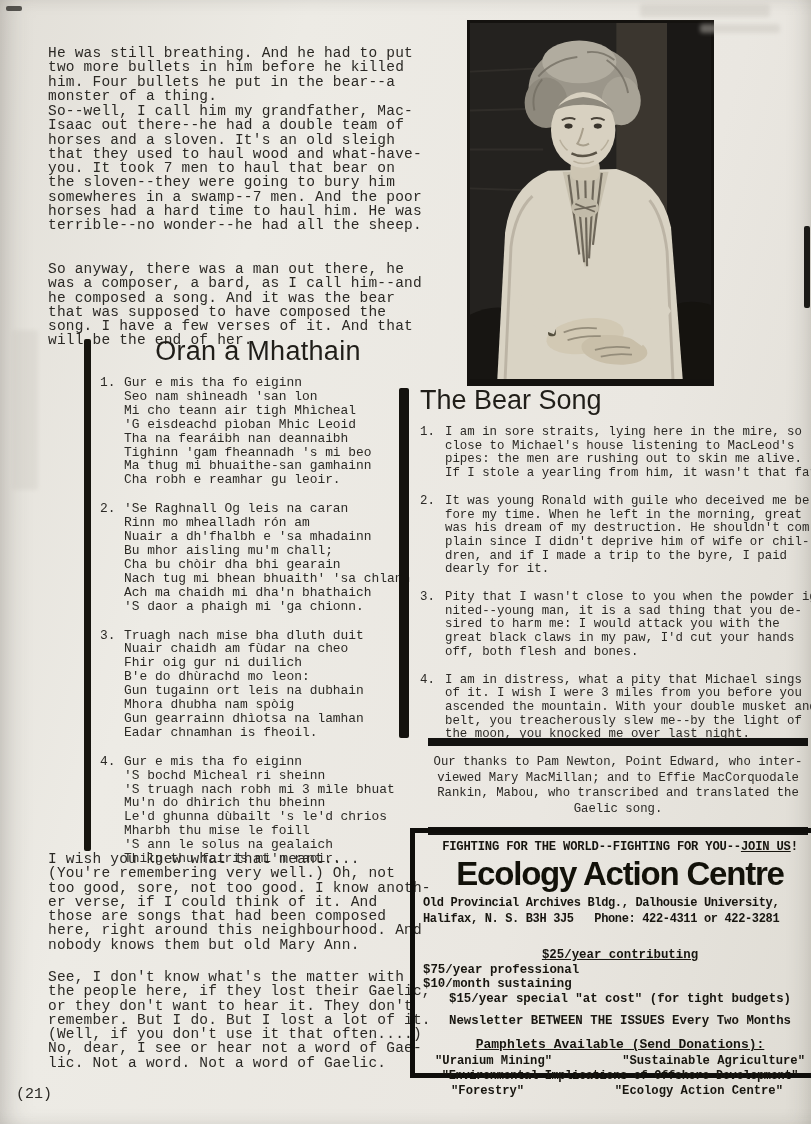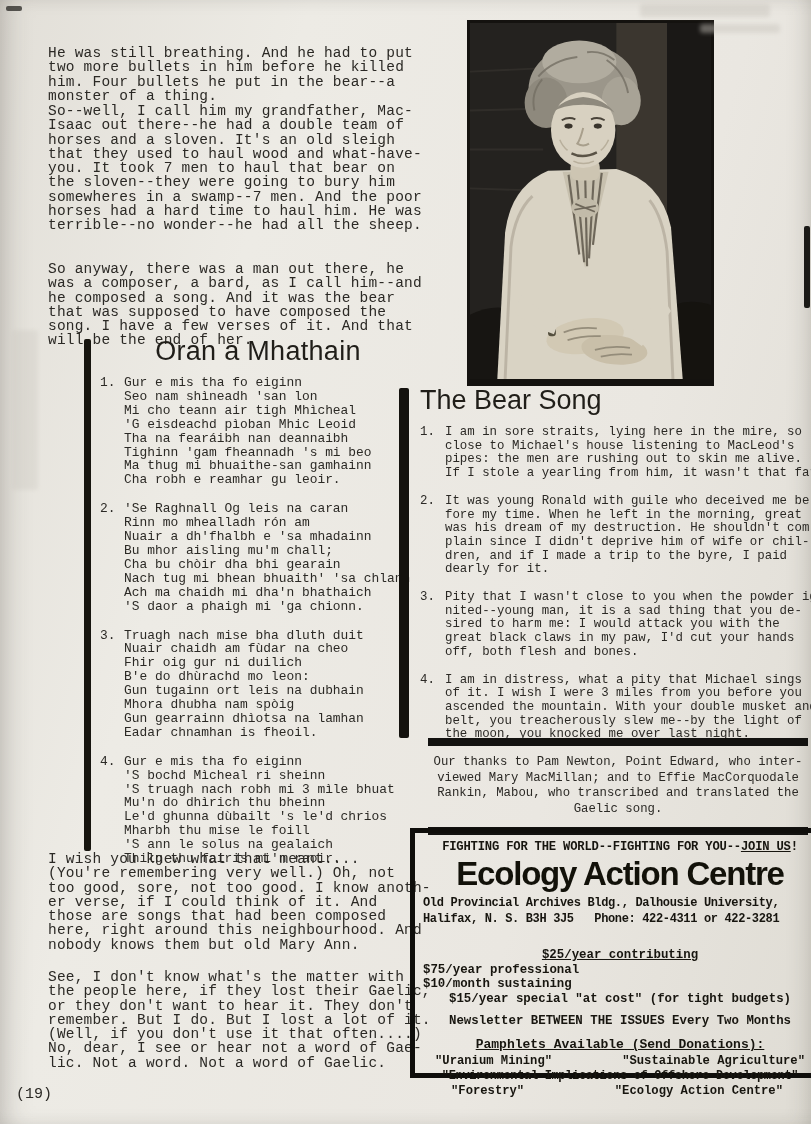--- a/index.html
+++ b/index.html
@@ -148,21 +148,21 @@
 here, right around this neighbourhood. And
 nobody knows them but old Mary Ann.</div>
   <div class="tw" style="left:48px;top:970px;">See, I don't know what's the matter with
 the people here, if they lost their Gaelic,
 or they don't want to hear it. They don't
 remember. But I do. But I lost a lot of it.
 (Well, if you don't use it that often....)
 No, dear, I see or hear not a word of Gae-
 lic. Not a word. Not a word of Gaelic.</div>
 
-  <div class="pnum">(19)</div>
+  <div class="pnum">(21)</div>
 
   <figure class="photo">
     <svg viewBox="0 0 247 366" preserveAspectRatio="none">
       <rect x="0" y="0" width="247" height="366" fill="#24221f"></rect>
       <rect x="150" y="0" width="52" height="366" fill="#3b362f"></rect>
       <rect x="202" y="0" width="45" height="366" fill="#1a1816"></rect>
       <g stroke="#3a3732" stroke-width="2" opacity=".55">
         <line x1="0" y1="50" x2="85" y2="46"></line>
           <line x1="0" y1="90" x2="80" y2="88"></line>
         <line x1="0" y1="130" x2="75" y2="130"></line>

